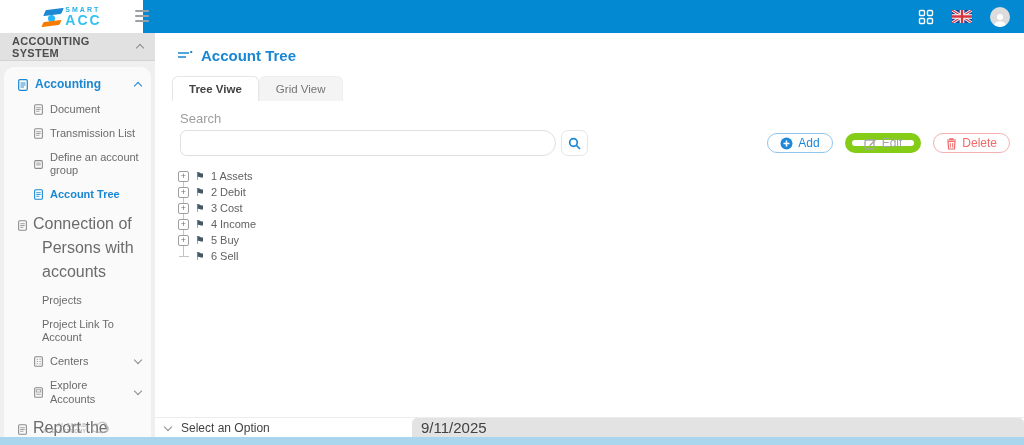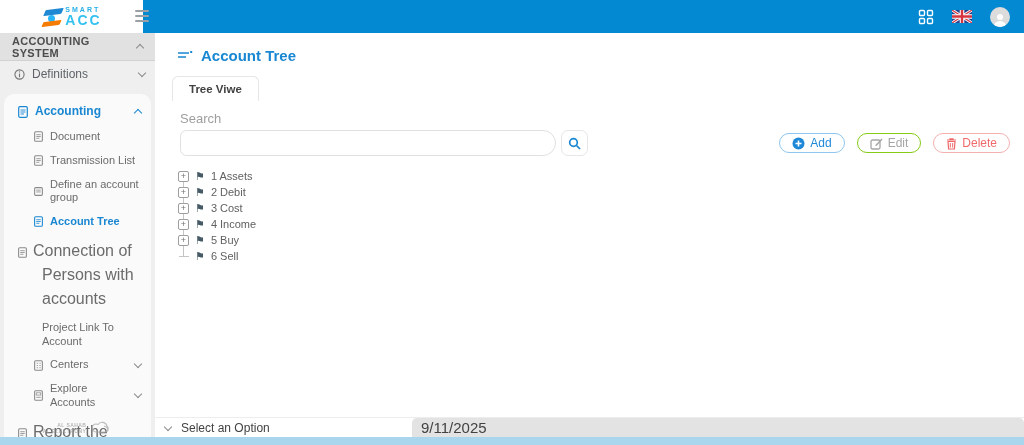--- a/index.html
+++ b/index.html
@@ -52,21 +52,21 @@
   .tab { padding:6px 16px; font-size:11.5px; border-radius:6px 6px 0 0; cursor:pointer; }
   .tab.active { background:#ffffff; border:1px solid #e6e6e6; border-bottom:none; color:#424242; font-weight:bold; }
   .tab.inactive { background:#f4f4f4; color:#757575; border:1px solid #efefef; border-bottom:none; }
   #search-label { font-size:13px; color:#9e9e9e; padding:10px 8px 4px 25px; }
   #controls-row { display:flex; align-items:center; padding:0 14px 0 25px; }
   #search-input { width:376px; height:26px; border:1px solid #e0e0e0; border-radius:8px 16px 16px 8px; outline:none; padding:0 12px; font-size:12px; color:#424242; background:#fff; }
   #search-btn { width:27px; height:26px; margin-left:5px; border:1px solid #e6e6e6; border-radius:7px; background:#fff; display:flex; align-items:center; justify-content:center; cursor:pointer; }
   #action-buttons { margin-left:auto; display:flex; gap:12px; }
   .pill-btn { display:flex; align-items:center; gap:5px; height:20px; padding:0 12px; border-radius:15px; background:#fff; font-size:12px; cursor:pointer; }
   .pill-btn.add { border:1px solid #8fc6ef; color:#1e88d8; }
-  .pill-btn.edit { border:1px solid #84cc16; color:#a5a5a5; }
+  .pill-btn.edit { border:7px solid #84cc16; color:#a5a5a5; }
   .pill-btn.delete { border:1px solid #f3b0b0; color:#ef6a6a; }
   #tree { position:relative; margin:12px 0 0 23px; width:220px; }
   #tree::before { content:""; position:absolute; left:5px; top:8px; height:80px; width:1px; background:#c4c4c4; }
   .tree-row { position:relative; display:flex; align-items:center; height:16px; gap:6px; cursor:pointer; }
   .expander { width:11px; height:11px; flex:none; border:1px solid #9e9e9e; border-radius:2px; background:#fff; color:#757575; font-size:9px; line-height:9px; text-align:center; z-index:1; cursor:pointer; }
   .lstub { width:10px; height:1px; flex:none; background:#c4c4c4; margin-left:1px; }
   .flag-icon { font-size:11px; color:#455a64; line-height:1; flex:none; }
   .tree-label { font-size:11px; color:#616161; }
 
   
@@ -125,29 +125,20 @@
     </span>
   </div>
 </div>
 
 <div id="sidebar">
   <div id="sidebar-header">
     <span class="hdr-label">ACCOUNTING SYSTEM</span>
     <span class="chev up"></span>
   </div>
 
-  <div class="s-item">
-    <svg class="icon-doc" width="11" height="11" viewBox="0 0 12 12">
-        <circle cx="6" cy="6" r="5" fill="none" stroke="#757575" stroke-width="1.2"></circle>
-        <rect x="5.4" y="5" width="1.2" height="4" fill="#757575"></rect>
-        <rect x="5.4" y="2.6" width="1.2" height="1.2" fill="#757575"></rect>
-      </svg>
-    <span class="lbl">Definitions</span>
-    <span class="chev down"></span>
-  </div>
 
   <div class="s-card">
     <div class="s-item s-section">
       <svg class="icon-doc" width="10" height="12" viewBox="0 0 10 12">
           <rect x="0.7" y="0.7" width="8.6" height="10.6" rx="1.2" fill="none" stroke="#1a87d2" stroke-width="1.2"></rect>
           <path d="M2.5,4 h5 M2.5,6 h5 M2.5,8 h3.5" stroke="#1a87d2" stroke-width="0.9"></path>
         </svg>
       <span class="lbl">Accounting</span>
       <span class="chev up blue"></span>
     </div>
@@ -184,20 +175,23 @@
       <span class="lbl">Account Tree</span>
     </div>
 
     <div class="s-wrap">
       <svg width="9" height="11" viewBox="0 0 10 12">
           <rect x="0.7" y="0.7" width="8.6" height="10.6" rx="1.2" fill="none" stroke="#8a8a8a" stroke-width="1.2"></rect>
           <path d="M2.5,4 h5 M2.5,6 h5 M2.5,8 h3.5" stroke="#8a8a8a" stroke-width="0.9"></path>
         </svg><span>Connection of Persons with accounts</span>
     </div>
 
+    <div class="s-item s-child noicon">
+      <span class="lbl">Projects</span>
+    </div>
 
     <div class="s-item s-child noicon">
       <span class="lbl">Project Link To Account</span>
     </div>
 
     <div class="s-item s-child">
       <svg class="icon-doc" width="9" height="11" viewBox="0 0 10 12">
           <rect x="0.7" y="0.7" width="8.6" height="10.6" rx="1.2" fill="none" stroke="#8a8a8a" stroke-width="1.2"></rect>
           <path d="M3,3.5 h1.5 M6,3.5 h1.5 M3,6 h1.5 M6,6 h1.5 M3,8.5 h1.5 M6,8.5 h1.5" stroke="#8a8a8a" stroke-width="0.9"></path>
         </svg>
@@ -239,20 +233,21 @@
   <div id="page-title-row">
     <svg width="16" height="12" viewBox="0 0 16 12">
         <path d="M1,3 h11 M1,7 h8" stroke="#1a87d2" stroke-width="1.6"></path>
         <rect x="13.2" y="1" width="2" height="2" fill="#1a87d2"></rect>
       </svg>
     <span id="page-title">Account Tree</span>
   </div>
 
   <div id="tabs">
     <div class="tab active">Tree Viwe</div>
+    <div class="tab inactive">Grid View</div>
   </div>
 
   <div id="search-label">Search</div>
 
   <div id="controls-row">
     <input id="search-input" type="text" value="" style="">
     <button id="search-btn">
       <svg width="13" height="13" viewBox="0 0 13 13">
           <circle cx="5.5" cy="5.5" r="3.8" fill="none" stroke="#1a87d2" stroke-width="1.7"></circle>
           <path d="M8.5,8.5 L12,12" stroke="#1a87d2" stroke-width="1.7"></path>

